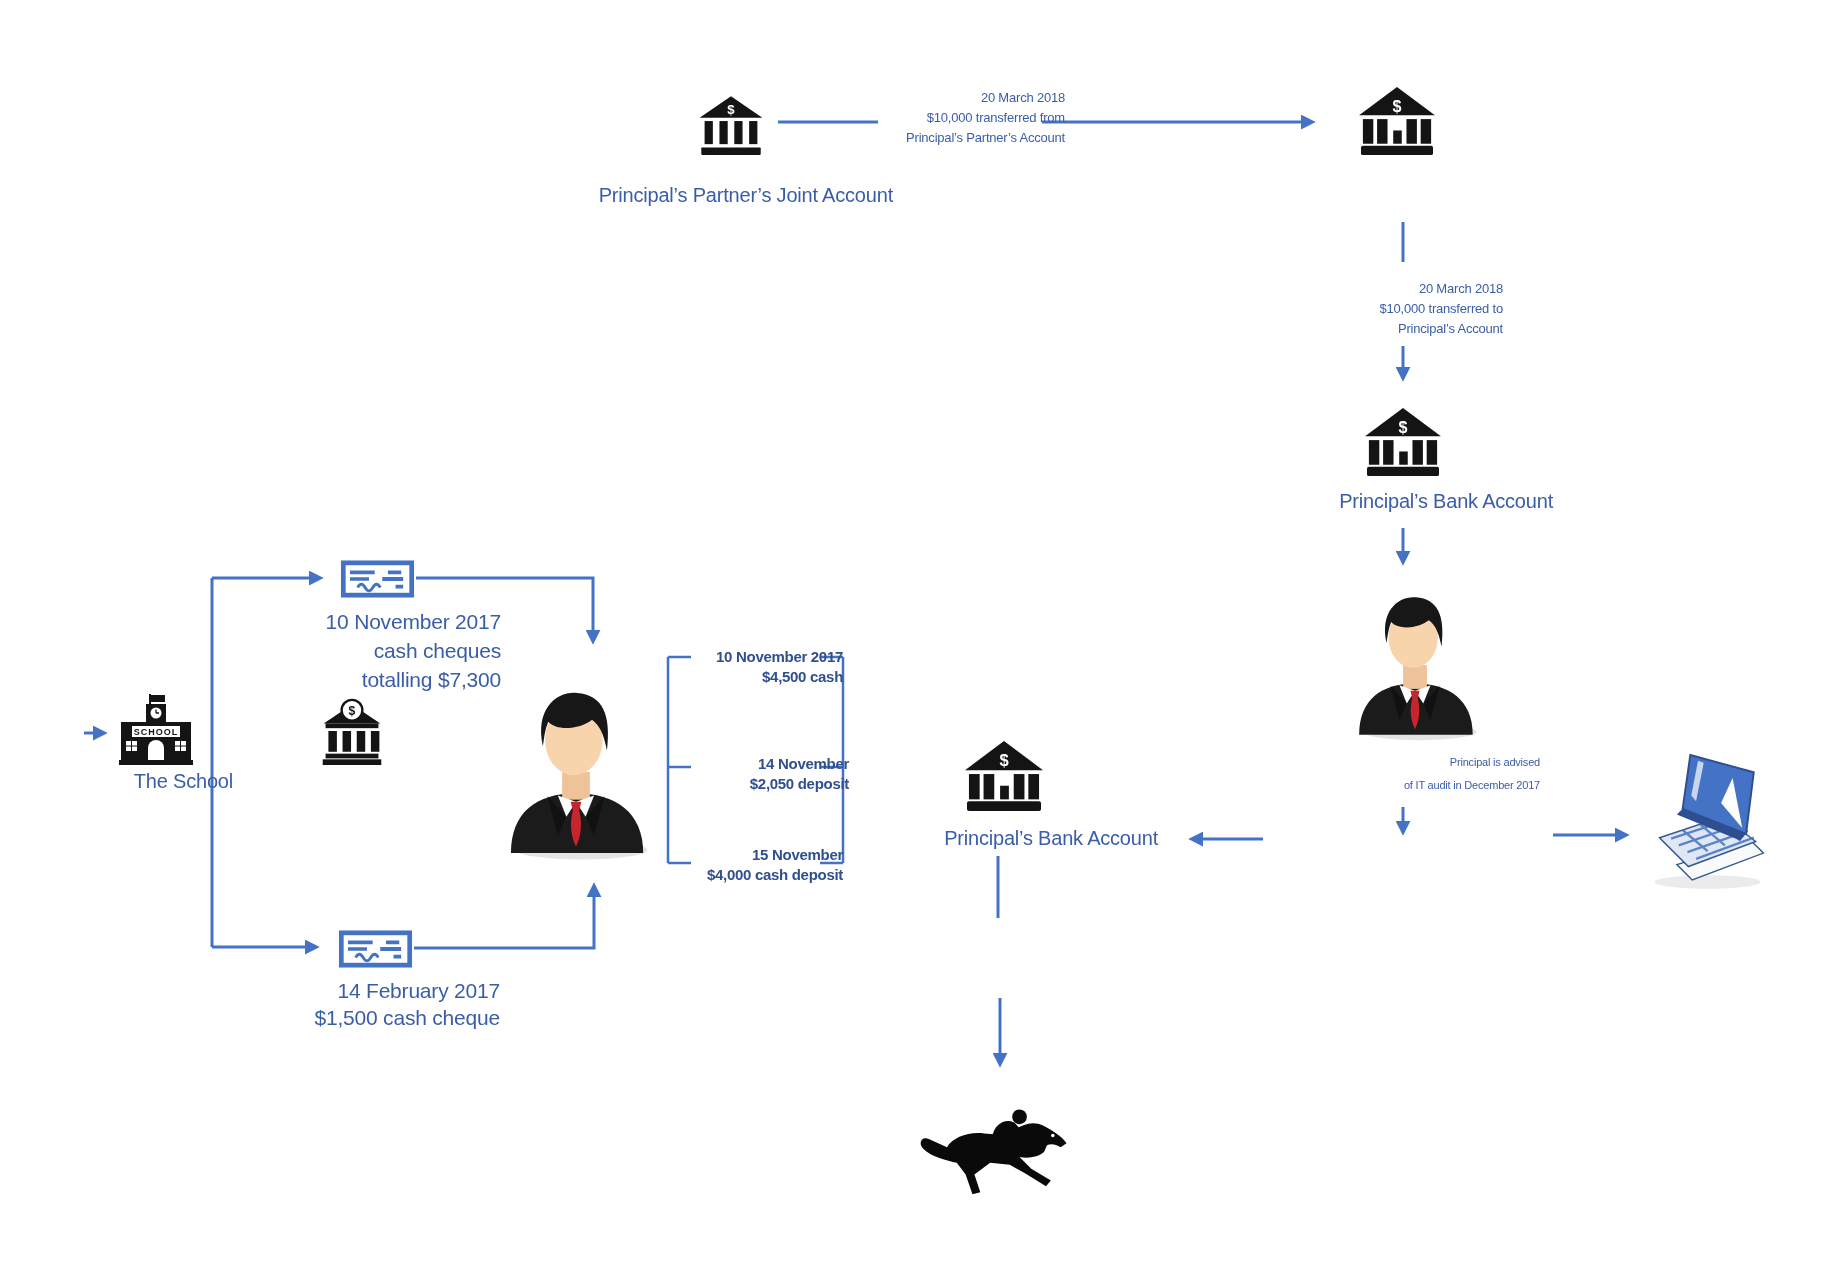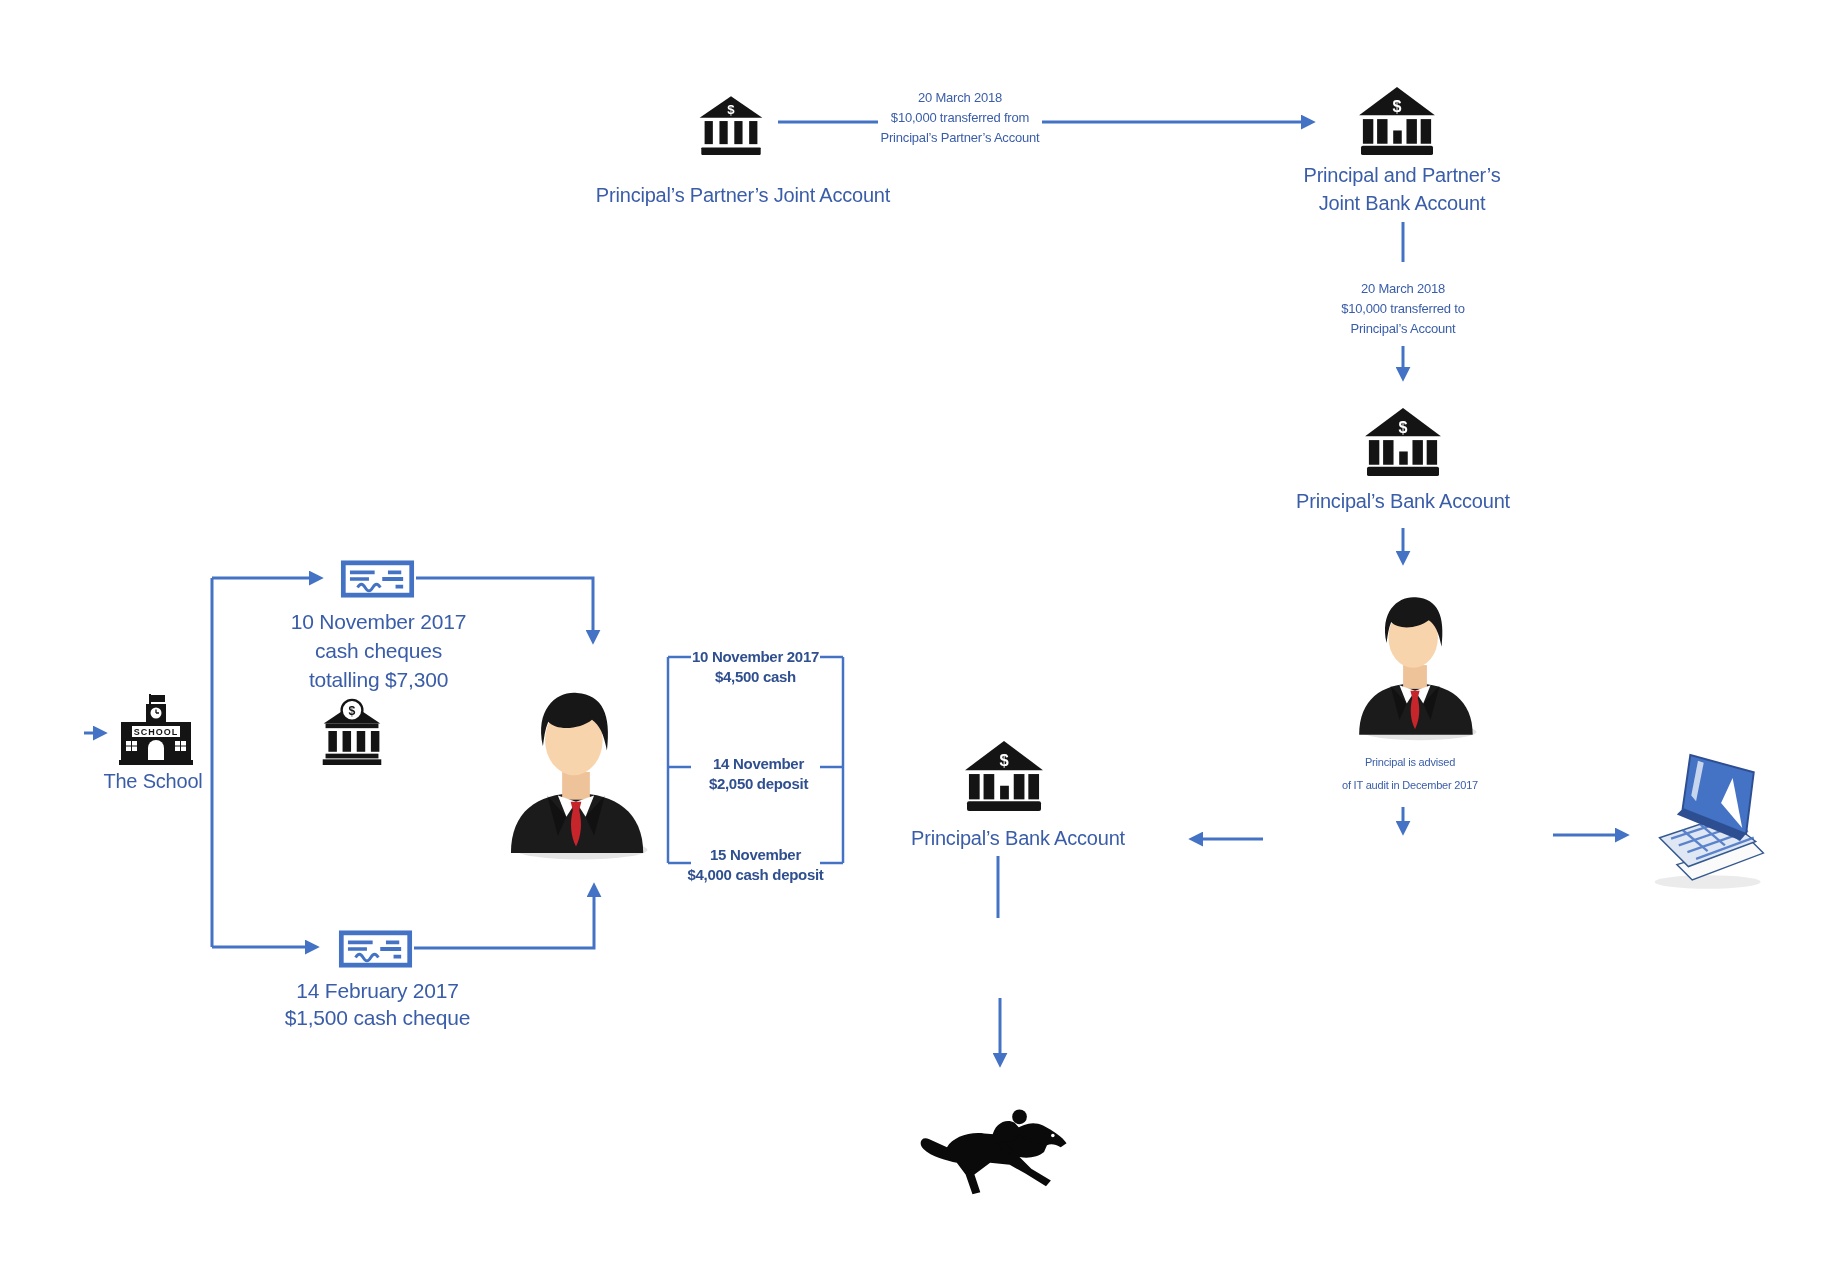--- a/index.html
+++ b/index.html
@@ -7,21 +7,21 @@
     --line-blue:#4472C4;
     --ink:#141414;
     --bracket-blue:#2F4F8F;
   }
   html,body{margin:0;padding:0;background:#fff;}
   .canvas{
     position:relative;width:1848px;height:1263px;background:#fff;overflow:hidden;
     font-family:"Liberation Sans", sans-serif;
   }
   .abs{position:absolute;}
-  .note{position:absolute;text-align:center;color:var(--text-blue);letter-spacing:-0.2px;}
+  .note{position:absolute;text-align:right;color:var(--text-blue);letter-spacing:-0.2px;}
   .acct{font-size:20px;line-height:24px;}
   .small{font-size:13px;line-height:20px;}
   .mid{font-size:11px;line-height:23px;}
   .big{font-size:21px;line-height:29px;}
   .gamb{font-size:18px;line-height:26px;}
   .dep{font-size:15px;line-height:20px;font-weight:bold;color:var(--bracket-blue);letter-spacing:-0.3px;}
   svg{display:block;overflow:visible;}
   .conn{stroke:var(--line-blue);stroke-width:3;fill:none;}
   .brk{stroke:var(--line-blue);stroke-width:2.5;fill:none;}
   .ink{fill:var(--ink);}
@@ -115,24 +115,20 @@
 
   <div class="note small" style="left:855px;top:88px;width:210px">
     <div>20 March 2018</div>
     <div>$10,000 transferred from</div>
     <div>Principal’s Partner’s Account</div>
   </div>
 
   <svg class="abs" style="left:1357px;top:85px" width="80" height="72">
       <use href="#sym-bank-b"></use>
     </svg>
-  <div class="note acct" style="left:1277px;top:161px;width:250px;line-height:28px">
-    <div>Principal and Partner’s</div>
-    <div>Joint Bank Account</div>
-  </div>
 
   <div class="note small" style="left:1303px;top:279px;width:200px">
     <div>20 March 2018</div>
     <div>$10,000 transferred to</div>
     <div>Principal’s Account</div>
   </div>
 
   <svg class="abs" style="left:1361px;top:406px" width="84" height="72">
       <use href="#sym-bank-b"></use>
     </svg>

